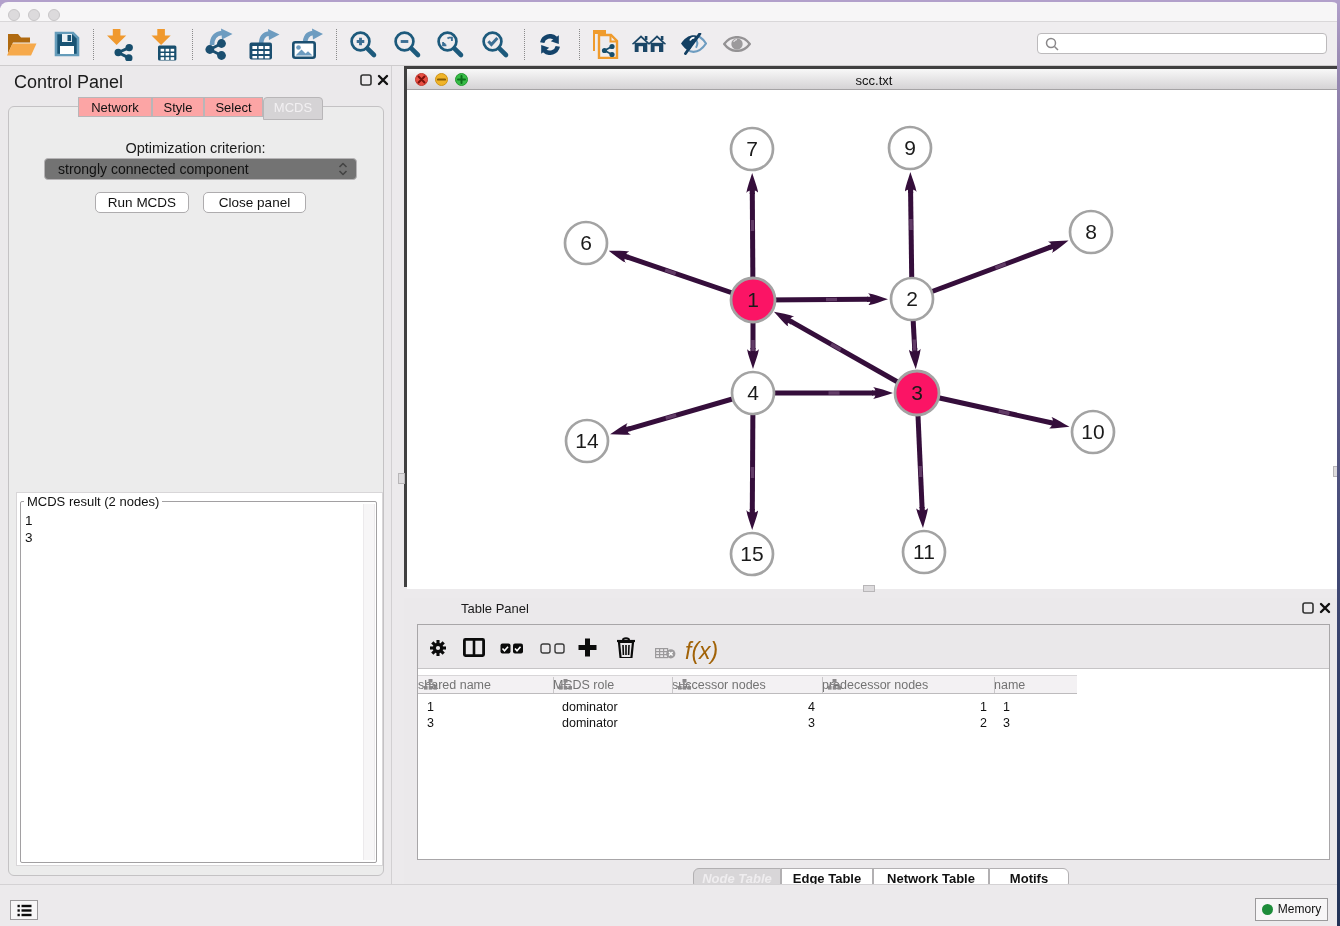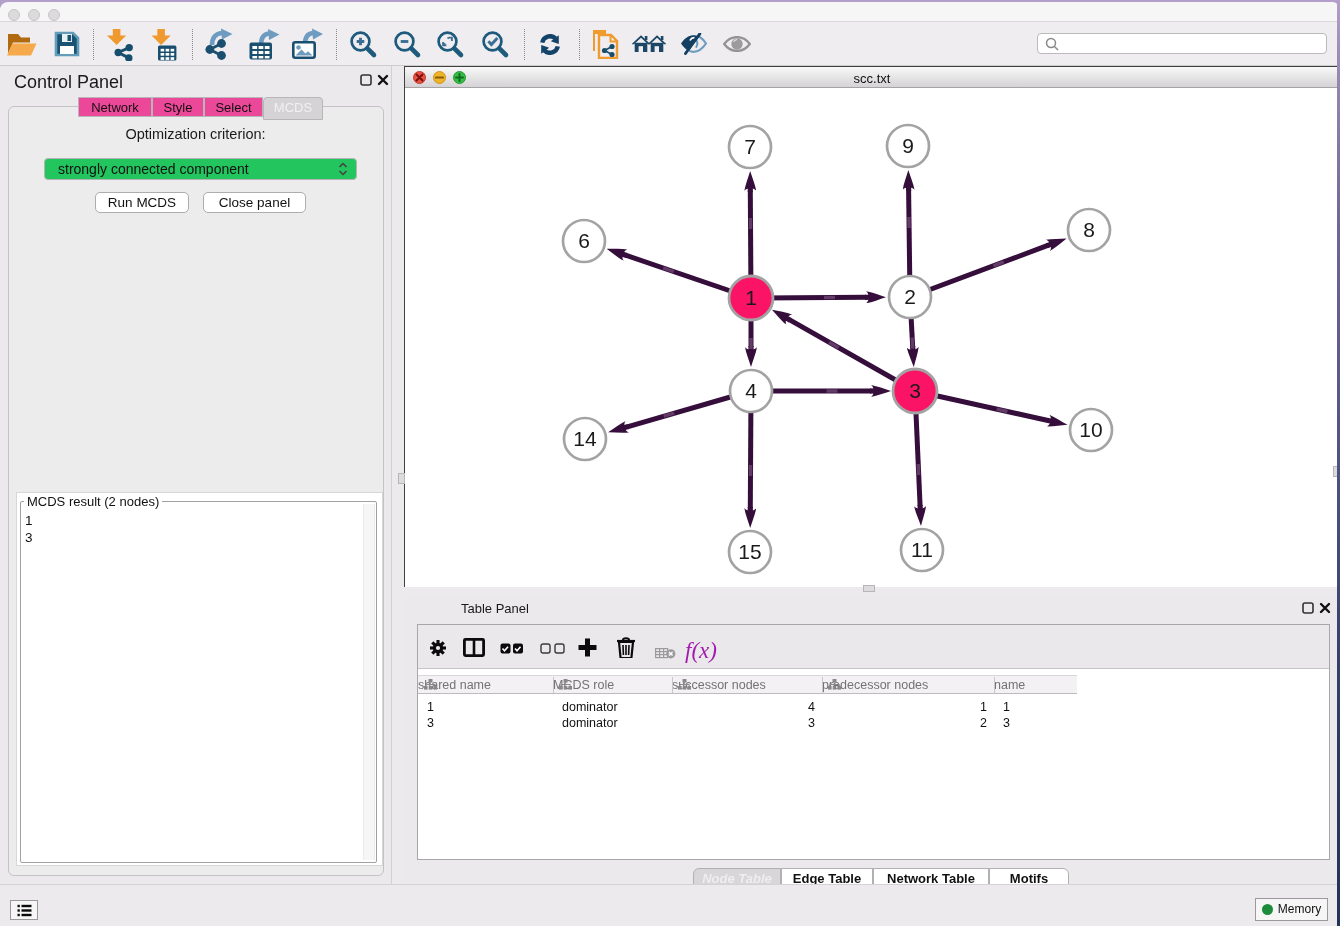--- a/index.html
+++ b/index.html
@@ -12,32 +12,32 @@
 .tl { position:absolute; top:7px; width:12px; height:12px; border-radius:50%; background:#dcdadc; border:1px solid #c8c6c8; }
 #wintitle { left:0; top:5px; width:1340px; text-align:center; font-size:13px; color:#b4b2b4; }
 #toolbar { left:0; top:22px; width:1340px; height:44px; background:#efedef; border-bottom:1px solid #cecccd; }
 .sep { position:absolute; top:7px; height:31px; width:0; border-left:1px dotted #8a8a8a; }
 .ticon { position:absolute; top:26px; }
 #search { left:1037px; top:11px; width:290px; height:21px; background:#fff; border:1px solid #bcbabc; border-radius:4px; }
 
 #cpanel { left:0; top:66px; width:392px; height:818px; background:#ebe9eb; border-right:1px solid #d2d0d2; }
 #cptitle { left:14px; top:6px; font-size:18px; color:#1a1a1a; }
 #cpbox { left:8px; top:40px; width:376px; height:770px; background:#ececec; border:1px solid #c4c2c4; border-radius:6px; }
-.tab { position:absolute; top:31px; height:20px; background:#ec4899; border:1px solid #b8b6b8; font-size:13px; text-align:center; line-height:19px; color:#111; }
+.tab { position:absolute; top:31px; height:20px; background:#fca5a5; border:1px solid #b8b6b8; font-size:13px; text-align:center; line-height:19px; color:#111; }
 #tab-mcds { background:#d5d3d5; color:#f2f0f2; border-radius:4px 4px 0 0; height:23px; }
-#optlabel { left:0; top:60px; width:391px; text-align:center; font-size:14.5px; color:#1a1a1a; }
-#combo { left:44px; top:92px; width:313px; height:22px; background:#22c55e; border:1px solid #b5b3b5; border-radius:4px; font-size:14px; color:#111; line-height:20px; padding-left:13px; }
+#optlabel { left:0; top:74px; width:391px; text-align:center; font-size:14.5px; color:#1a1a1a; }
+#combo { left:44px; top:92px; width:313px; height:22px; background:#737373; border:1px solid #b5b3b5; border-radius:4px; font-size:14px; color:#111; line-height:20px; padding-left:13px; }
 .btn { position:absolute; top:126px; height:21px; background:#fff; border:1px solid #aeacae; border-radius:5px; font-size:13.5px; text-align:center; line-height:19px; color:#111; }
 
 #fs { left:16px; top:426px; width:367px; height:374px; background:#fff; border:1px solid #d8d6d8; }
 #fsborder { position:absolute; left:3px; top:8px; width:357px; height:362px; border:1px solid #a2a0a2; border-radius:2px; }
 #fslegend { position:absolute; left:7px; top:1px; background:#fff; font-size:13px; color:#111; padding:0 3px; }
 #fsscroll { position:absolute; left:346px; top:11px; width:12px; height:356px; background:#f7f6f7; border-left:1px solid #eceaec; border-right:1px solid #eceaec; }
 
-#netwin { left:404px; top:66px; width:936px; height:521px; border:1px solid #404040; background:#fff; }
+#netwin { left:404px; top:66px; width:936px; height:521px; border:3px solid #404040; background:#fff; }
 #nettitle { left:0; top:0; width:934px; height:21px; background:linear-gradient(#f8f8f8,#d5d3d5); border-bottom:1px solid #a5a3a5; }
 .wb { position:absolute; top:4px; width:13px; height:13px; border-radius:50%; }
 #netname { position:absolute; left:0; top:4px; width:934px; text-align:center; font-size:13px; color:#111; }
 #canvas { left:0; top:22px; width:934px; height:498px; background:#fff; }
 
 #tpanel { left:404px; top:598px; width:936px; height:286px; background:#ebe9eb; }
 #tptitle { left:13px; top:3px; font-size:13px; color:#1a1a1a;margin-left:44px; }
 #tbox { left:13px; top:26px; width:913px; height:236px; background:#fff; border:1px solid #a8a6a8; }
 #ttoolbar { left:0; top:0; width:911px; height:44px; background:#eae8ea; border-bottom:1px solid #c6c4c6; }
 #thead { left:0; top:50px; width:659px; height:19px; background:#f3f1f3; border-top:1px solid #d8d6d8; border-bottom:1px solid #bdbbbd; }
@@ -386,21 +386,21 @@
         <g fill="none" stroke="#9c9a9c" stroke-width="1.2">
             <rect x="0.6" y="0.6" width="12" height="9"></rect>
             <line x1="0.6" y1="3.6" x2="12.6" y2="3.6"></line>
             <line x1="0.6" y1="6.6" x2="12.6" y2="6.6"></line>
             <line x1="4.6" y1="0.6" x2="4.6" y2="9.6"></line>
             <line x1="8.6" y1="0.6" x2="8.6" y2="9.6"></line>
           </g>
         <circle cx="15.8" cy="5.8" r="4.6" fill="#9c9a9c"></circle>
         <path d="M14 4 l3.6 3.6 M17.6 4 l-3.6 3.6" stroke="#fff" stroke-width="1.4"></path>
       </svg>
-      <div style="position:absolute;left:267px;top:13px;font-family:Liberation Serif, serif;font-style:italic;font-size:23px;color:#a21caf;">f(x)</div>
+      <div style="position:absolute;left:267px;top:13px;font-family:Liberation Sans, sans-serif;font-style:italic;font-size:23px;color:#a16207;">f(x)</div>
     </div>
     <div id="thead" class="abs">
       <div class="hcell" style="left:0;width:135px;"><svg style="position:absolute;left:6px;top:3px" width="13" height="12" viewBox="0 0 13 12">
             <g fill="#8a888a">
               <rect x="4.5" y="0" width="4" height="3.6"></rect>
               <rect x="0" y="7" width="3.6" height="3.6"></rect>
               <rect x="4.7" y="7" width="3.6" height="3.6"></rect>
               <rect x="9.4" y="7" width="3.6" height="3.6"></rect>
               <path d="M6.2 3.6 v2 M1.8 7 v-1.5 h9.4 V7" fill="none" stroke="#8a888a" stroke-width="1"></path>
             </g>

